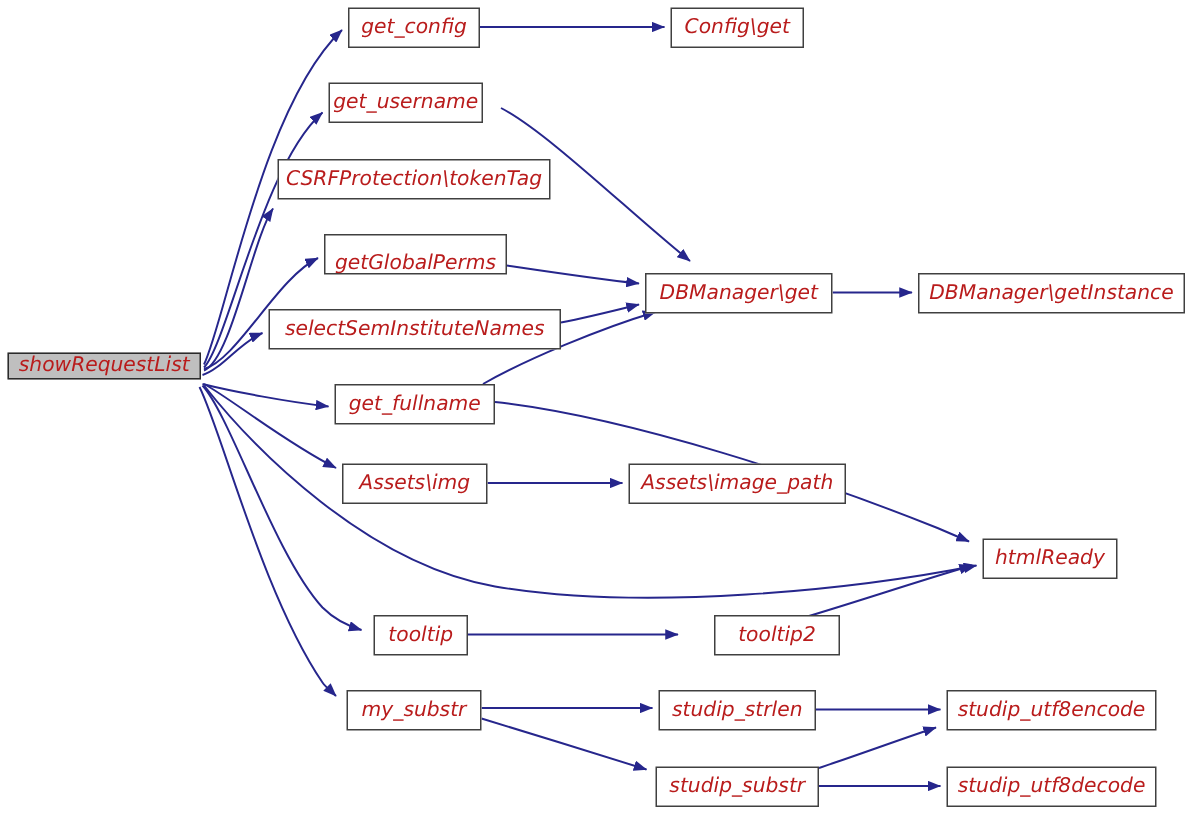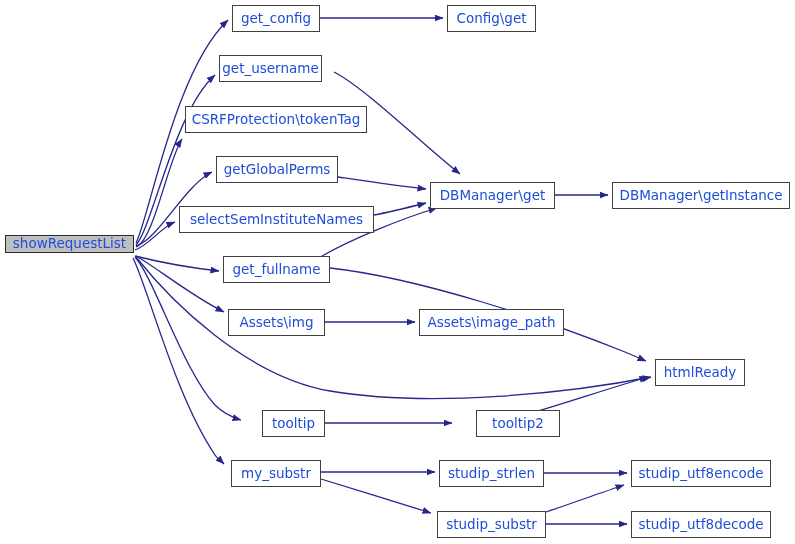--- a/index.html
+++ b/index.html
@@ -9,28 +9,29 @@
     background:#ffffff;
     font-family:"DejaVu Sans","Liberation Sans",sans-serif;
     overflow:hidden;
   }
   #edge-layer{position:absolute;left:0;top:0;width:795px;height:544px;}
   .node{
     position:absolute;
     box-sizing:border-box;
     border:1px solid #404040;
     background:#ffffff;
-    color:#1d4ed8;
+    color:#b91c1c;
     font-size:13.5px;
     line-height:1;
     display:flex;
     align-items:center;
     justify-content:center;
     white-space:nowrap;
     letter-spacing:0px;
+    font-style:italic;
   }
   .node.current{
     background:#bfbfbf;
     border:1px solid #2b2b2b;
   }
   .node .lbl{pointer-events:none;}
 </style>
 </head>
 <body>
 
@@ -75,33 +76,33 @@
       </div>
       <div class="node" style="left: 232px; top: 5px; width: 88px; height: 27px;">
         <span class="lbl">get_config</span>
       </div>
       <div class="node" style="left: 219px; top: 55px; width: 103px; height: 27px;">
         <span class="lbl">get_username</span>
       </div>
       <div class="node" style="left: 185px; top: 106px; width: 182px; height: 27px;">
         <span class="lbl">CSRFProtection\tokenTag</span>
       </div>
-      <div class="node" style="left: 216px; top: 156px; width: 122px; height: 27px;">
+      <div class="node" style="left: 216px; top: 156px; width: 122px; height: 27px; align-items: flex-end;">
         <span class="lbl">getGlobalPerms</span>
       </div>
       <div class="node" style="left: 179px; top: 206px; width: 195px; height: 27px;">
         <span class="lbl">selectSemInstituteNames</span>
       </div>
       <div class="node" style="left: 223px; top: 256px; width: 107px; height: 27px;">
         <span class="lbl">get_fullname</span>
       </div>
       <div class="node" style="left: 228px; top: 309px; width: 97px; height: 27px;">
         <span class="lbl">Assets\img</span>
       </div>
-      <div class="node" style="left: 262px; top: 410px; width: 63px; height: 27px;">
+      <div class="node" style="left: 249px; top: 410px; width: 63px; height: 27px;">
         <span class="lbl">tooltip</span>
       </div>
       <div class="node" style="left: 231px; top: 460px; width: 90px; height: 27px;">
         <span class="lbl">my_substr</span>
       </div>
       <div class="node" style="left: 447px; top: 5px; width: 89px; height: 27px;">
         <span class="lbl">Config\get</span>
       </div>
       <div class="node" style="left: 430px; top: 182px; width: 125px; height: 27px;">
         <span class="lbl">DBManager\get</span>

